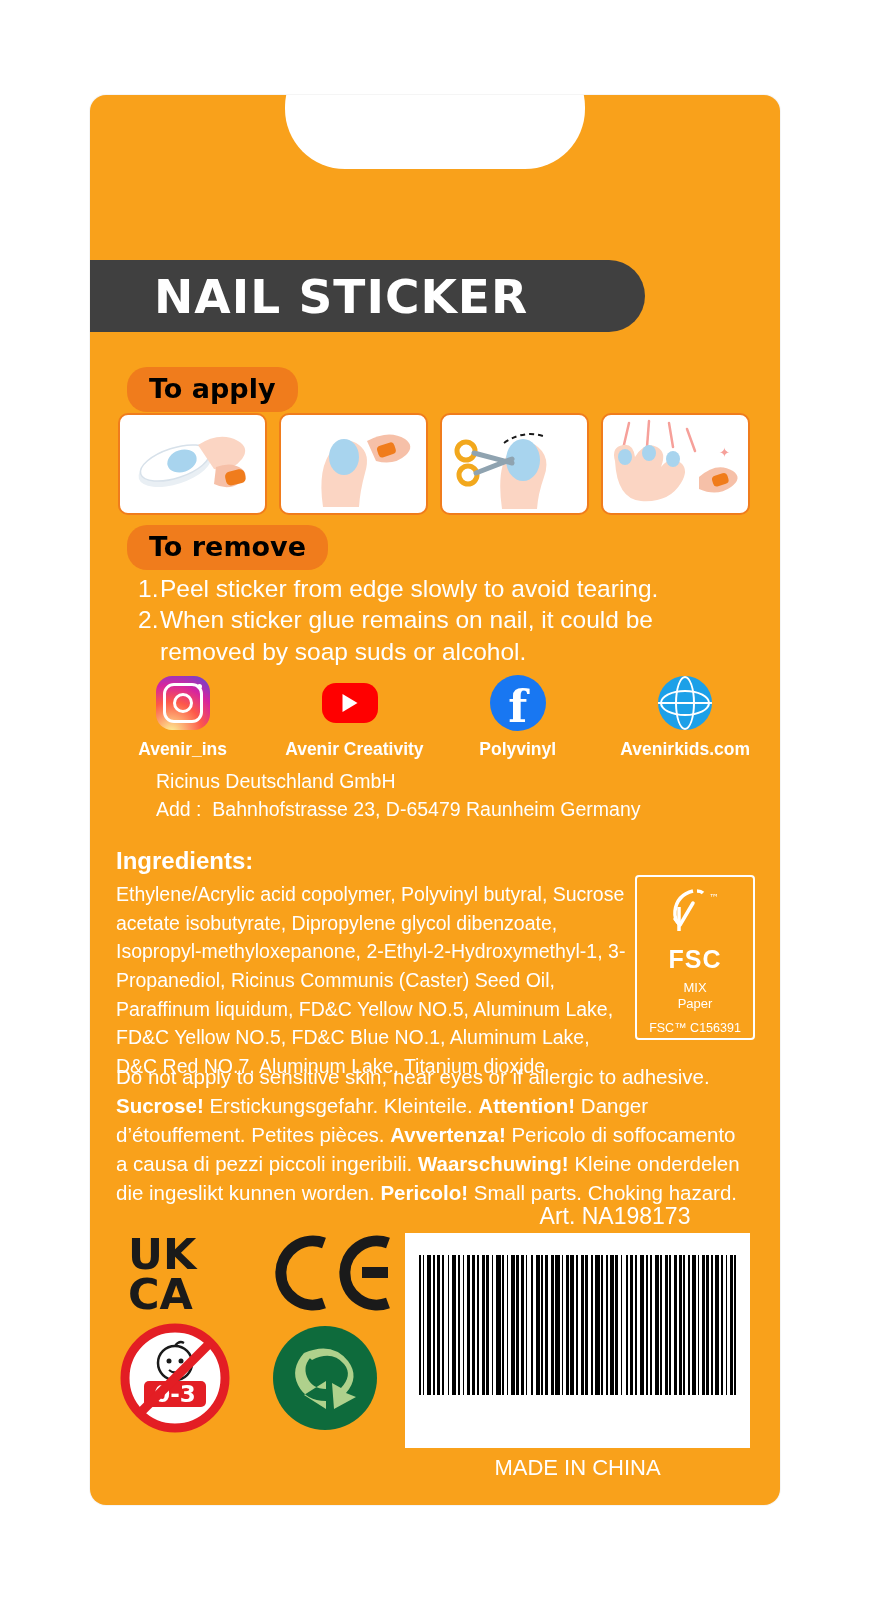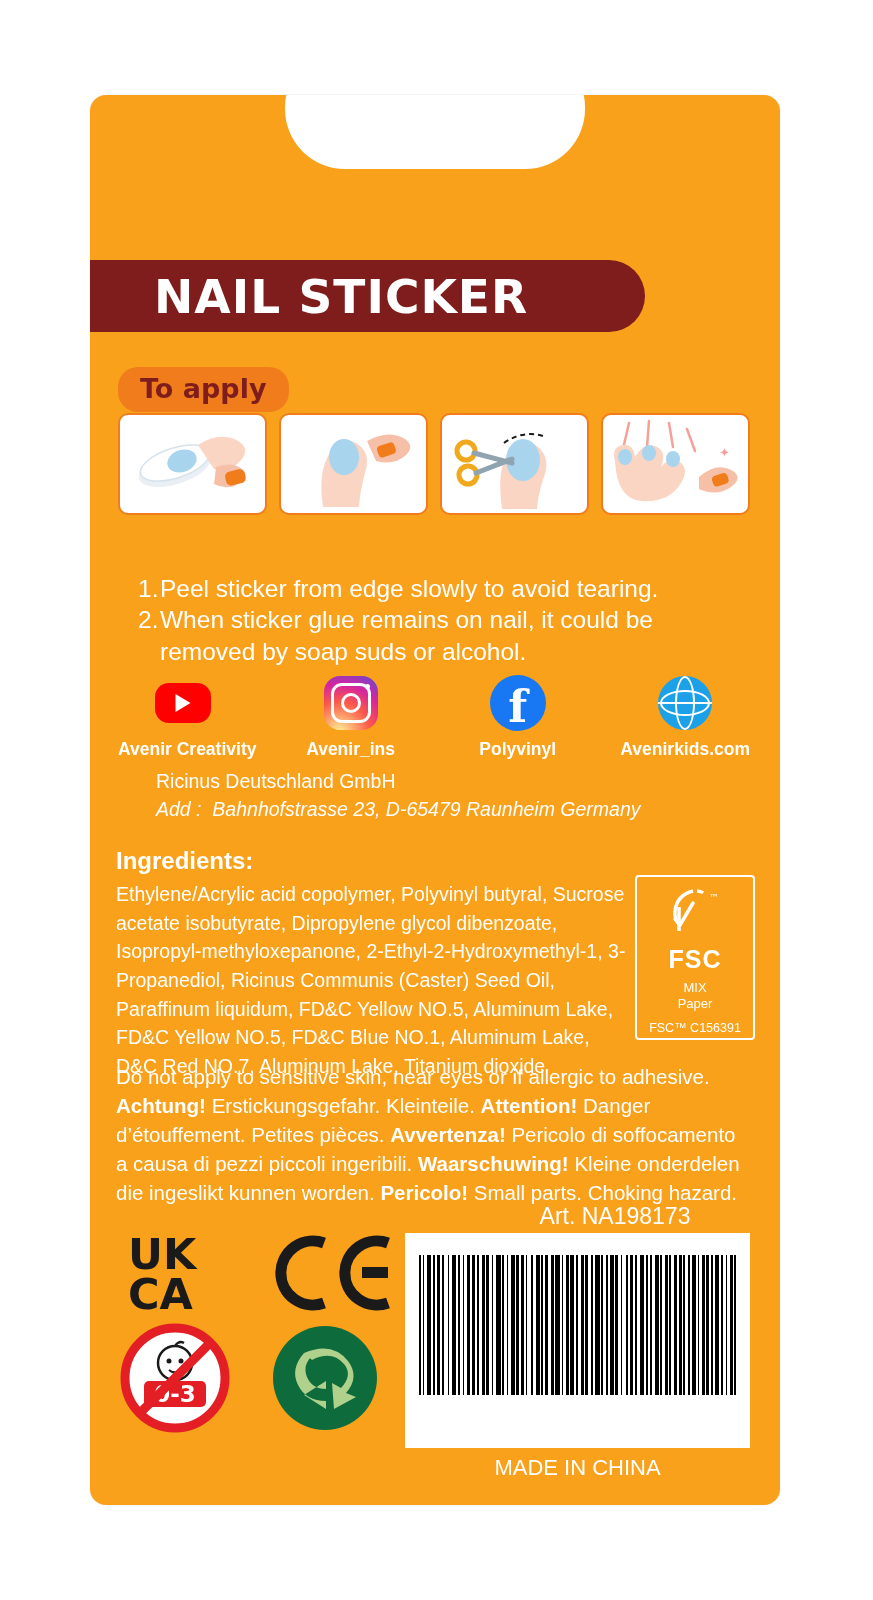--- a/index.html
+++ b/index.html
@@ -39,41 +39,41 @@
     border-radius: 60px;
   }
 
   
   .title-bar {
     position: absolute;
     left: 0px;
     top: 165px;
     width: 555px;
     height: 72px;
-    background: #7f1d1d;
+    background: #404040;
     border-top-right-radius: 36px;
     border-bottom-right-radius: 36px;
     display: flex;
     align-items: center;
   }
   .title-text {
     color: #ffffff;
     font-size: 47px;
     font-weight: bold;
     letter-spacing: 1px;
     margin-left: 64px;
     font-family: "DejaVu Sans", sans-serif;
   }
 
   
   .chip {
     position: absolute;
-    left: 28px;
+    left: 37px;
     background: #F07C1C;
-    color: #7f1d1d;
+    color: #000000;
     font-size: 27px;
     font-weight: bold;
     padding: 6px 22px 8px 22px;
     border-radius: 20px;
     font-family: "DejaVu Sans", sans-serif;
   }
   .chip-apply { top: 272px; }
   .chip-remove { top: 430px; }
 
   
@@ -201,21 +201,21 @@
   .copyright {
     position: absolute;
     left: 66px;
     top: 672px;
     width: 600px;
     color: #ffffff;
     font-size: 19.5px;
     line-height: 1.45;
   }
   .copyright .line1 { margin-left: 0px; }
-  .addr { white-space: pre; font-style: italic; }
+  .addr { white-space: pre; }
 
   
   .ing-title {
     position: absolute;
     left: 26px;
     top: 752px;
     color: #ffffff;
     font-size: 24px;
     font-weight: bold;
   }
@@ -399,49 +399,50 @@
         <ellipse cx="46" cy="38" rx="7" ry="8" fill="#A8D4EE"></ellipse>
         <ellipse cx="70" cy="44" rx="7" ry="8" fill="#A8D4EE"></ellipse>
         <path d="M96 62 q18 -16 34 -6 q10 7 -2 16 q-14 10 -32 2 z" fill="#F6C0A8"></path>
         <rect x="108" y="62" width="16" height="11" rx="4" fill="#F07C1C" transform="rotate(-18 108 62)"></rect>
         <text x="116" y="42" font-size="13" fill="#F6A09A" font-family="DejaVu Sans">✦</text>
       </svg>
     </div>
 
   </div>
 
+  <div class="chip chip-remove">To remove</div>
 
   <div class="remove-list">
     <div class="li">
       <span class="num">1.</span>
       <span>Peel sticker from edge slowly to avoid tearing.</span>
     </div>
     <div class="li">
       <span class="num">2.</span>
       <span>When sticker glue remains on nail, it could be removed by soap suds or alcohol.</span>
     </div>
   </div>
 
   <div class="socials">
-
-    <div class="social">
-      <div class="social-badge">
-        <div class="yt"></div>
-      </div>
-      <div class="social-label">Avenir Creativity</div>
-    </div>
 
     <div class="social">
       <div class="social-badge">
         <div class="ig">
             <div class="ig-inner"></div>
             <div class="ig-dot"></div>
           </div>
       </div>
       <div class="social-label">Avenir_ins</div>
+    </div>
+
+    <div class="social">
+      <div class="social-badge">
+        <div class="yt"></div>
+      </div>
+      <div class="social-label">Avenir Creativity</div>
     </div>
 
     <div class="social">
       <div class="social-badge fb">
         <div class="fb-f">f</div>
       </div>
       <div class="social-label">Polyvinyl</div>
     </div>
 
     <div class="social">
@@ -476,21 +477,21 @@
     <div class="fsc-name">FSC</div>
     <div class="fsc-mix">
       <div>MIX</div>
       <div>Paper</div>
     </div>
     <div class="fsc-code">FSC™ C156391</div>
   </div>
 
   <div class="warning">
     <span>Do not apply to sensitive skin, near eyes or if allergic to adhesive.</span>
-    <b>Achtung!</b><span> Erstickungsgefahr. Kleinteile. </span><b>Attention!</b><span> Danger d’étouffement. Petites pièces. </span><b>Avvertenza!</b><span> Pericolo di soffocamento a causa di pezzi piccoli ingeribili. </span><b>Waarschuwing!</b><span> Kleine onderdelen die ingeslikt kunnen worden. </span><b>Pericolo!</b><span> Small parts. Choking hazard.</span>
+    <b>Sucrose!</b><span> Erstickungsgefahr. Kleinteile. </span><b>Attention!</b><span> Danger d’étouffement. Petites pièces. </span><b>Avvertenza!</b><span> Pericolo di soffocamento a causa di pezzi piccoli ingeribili. </span><b>Waarschuwing!</b><span> Kleine onderdelen die ingeslikt kunnen worden. </span><b>Pericolo!</b><span> Small parts. Choking hazard.</span>
   </div>
 
   <div class="ukca">
     <div>UK</div>
     <div>CA</div>
   </div>
 
   <div class="ce-mark">
     <svg width="130" height="80" viewBox="0 0 130 80">
       <path d="M54 10 a32 32 0 1 0 0 60" fill="none" stroke="#1a1a1a" stroke-width="11"></path>

